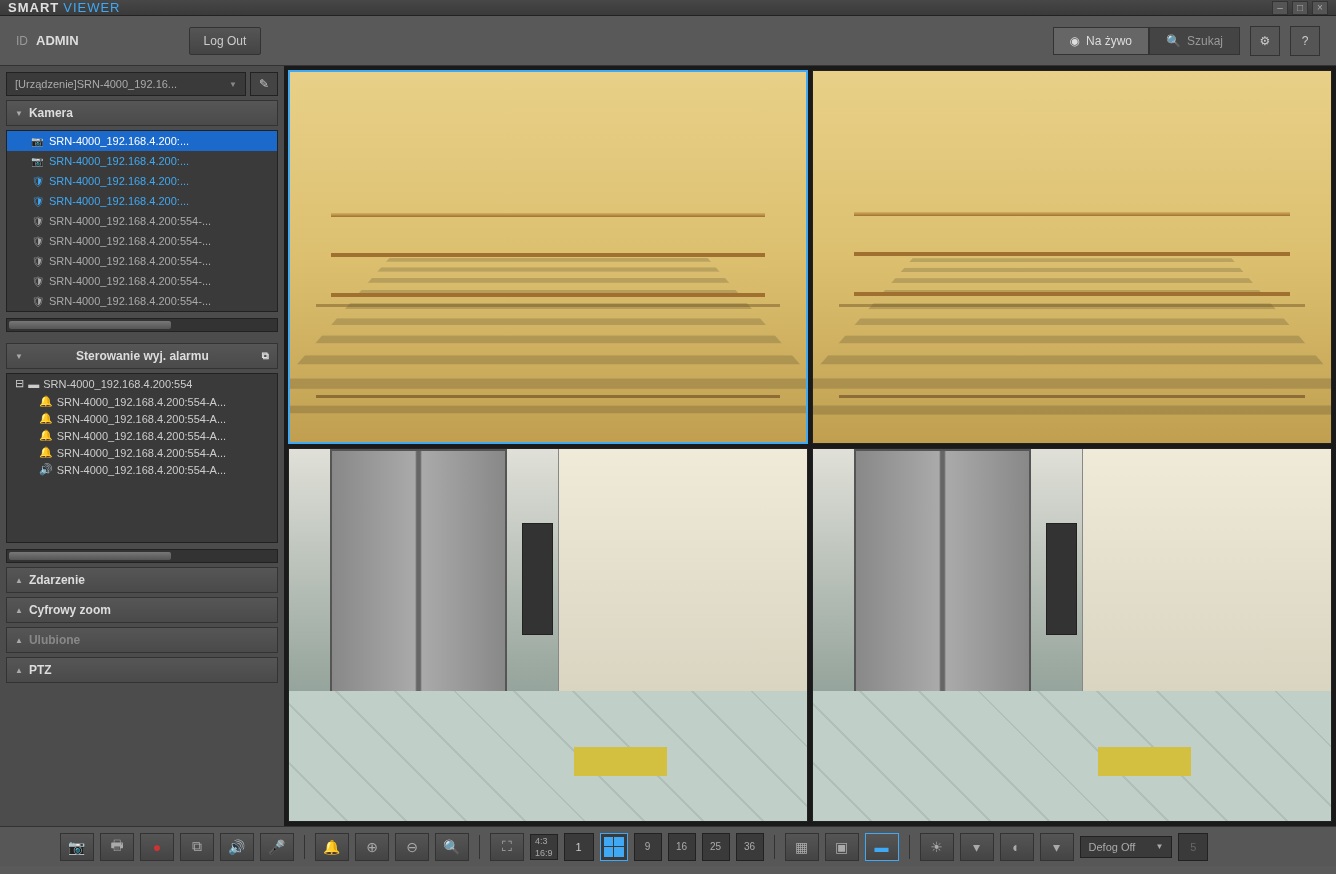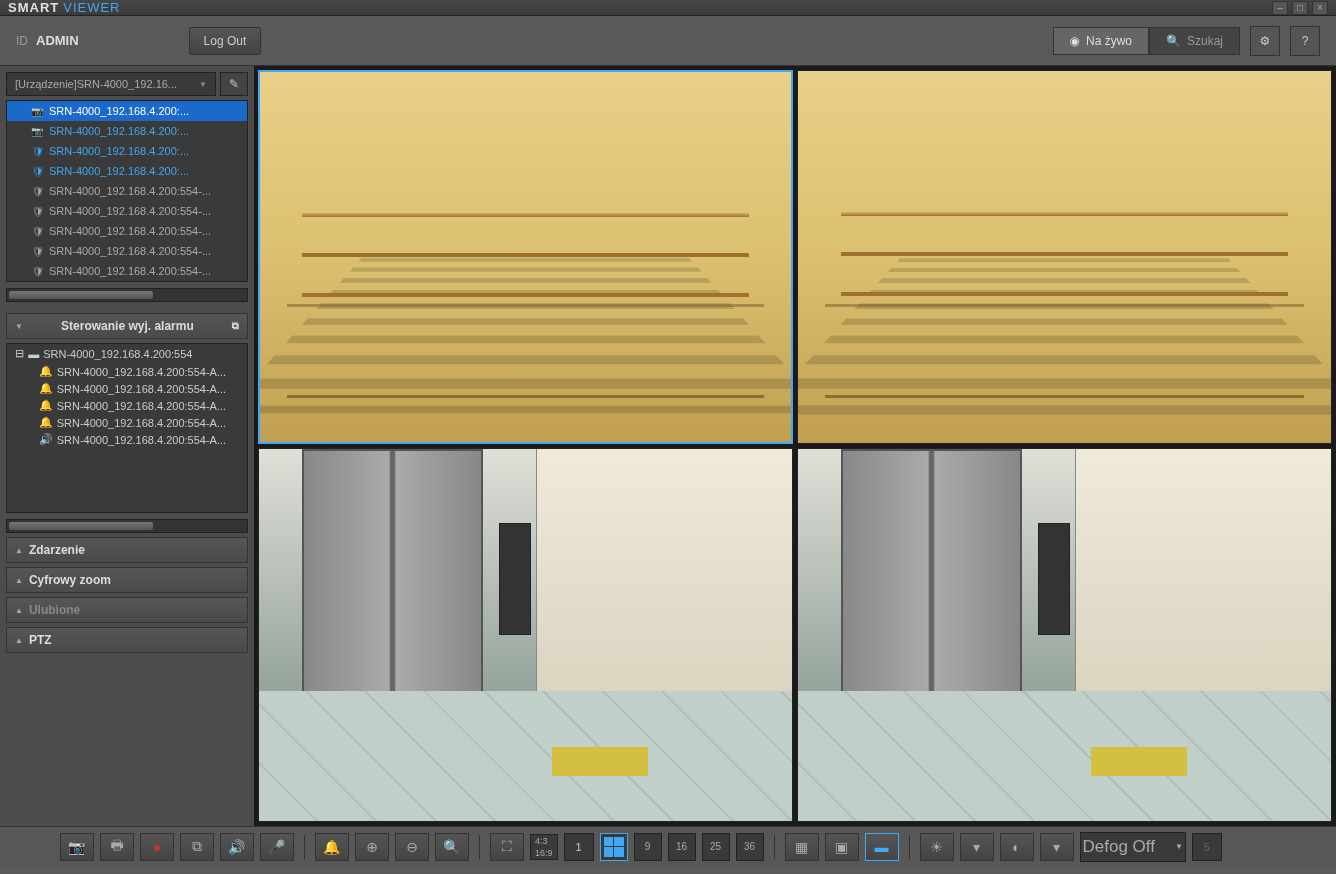--- a/index.html
+++ b/index.html
@@ -11,21 +11,21 @@
 .titlebar .winbtn { width: 16px; height: 14px; background: #555; margin-left: 4px; border: 1px solid #333; font-size: 10px; text-align: center; line-height: 12px; color: #aaa; }
 .topbar { height: 50px; background: #595959; display: flex; align-items: center; padding: 0 16px; border-bottom: 1px solid #333; }
 .topbar .idlabel { color: #999; font-size: 12px; margin-right: 8px; }
 .topbar .username { color: #ddd; font-weight: bold; font-size: 13px; }
 .topbar .logout { margin-left: 110px; padding: 6px 14px; background: linear-gradient(#555,#444); border: 1px solid #333; color: #ccc; font-size: 12px; border-radius: 2px; }
 .topbar .spacer { flex: 1; }
 .topbar .modebtn { padding: 6px 16px; background: #444; border: 1px solid #333; color: #999; font-size: 12px; display: flex; align-items: center; gap: 6px; }
 .topbar .modebtn.active { background: #666; color: #ddd; }
 .topbar .iconbtn { width: 30px; height: 30px; background: #555; border: 1px solid #333; margin-left: 10px; display: flex; align-items: center; justify-content: center; }
 .mainrow { display: flex; height: 760px; }
-.sidebar { width: 254px; background: #4c4c4c; display: flex; flex-direction: column; padding: 6px; gap: 4px; }
+.sidebar { width: 284px; background: #4c4c4c; display: flex; flex-direction: column; padding: 6px; gap: 4px; }
 .deviceselect { display: flex; gap: 4px; }
 .deviceselect .sel { flex: 1; background: #3a3a3a; border: 1px solid #222; padding: 5px 8px; font-size: 11px; color: #aaa; display: flex; align-items: center; }
 .deviceselect .sel::after { content: "▼"; margin-left: auto; font-size: 8px; color: #888; }
 .deviceselect .refresh { width: 28px; background: #444; border: 1px solid #222; display: flex; align-items: center; justify-content: center; }
 .section-head { background: linear-gradient(#565656,#4a4a4a); border: 1px solid #333; padding: 5px 8px; font-size: 12px; color: #ddd; font-weight: bold; display: flex; align-items: center; gap: 6px; }
 .section-head::before { content: "▼"; font-size: 8px; color: #aaa; }
 .section-head.collapsed::before { content: "▲"; }
 .section-head.dim { color: #888; }
 .tree { background: #3a3a3a; border: 1px solid #222; max-height: 200px; overflow: hidden; }
 .tree-item { padding: 3px 8px 3px 24px; font-size: 11px; color: #aaa; white-space: nowrap; overflow: hidden; text-overflow: ellipsis; display: flex; align-items: center; gap: 4px; }
@@ -56,21 +56,21 @@
 .bsep { width: 1px; height: 24px; background: #333; margin: 0 4px; }
 .ratiobtn { display: flex; flex-direction: column; background: #3a3a3a; border: 1px solid #222; font-size: 9px; color: #aaa; }
 .ratiobtn div { padding: 1px 4px; }
 .pagenum { width: 30px; height: 28px; background: #3a3a3a; border: 1px solid #222; text-align: center; line-height: 26px; font-size: 11px; color: #ccc; }
 .layoutbtn { width: 28px; height: 28px; background: #3a3a3a; border: 1px solid #222; display: grid; padding: 3px; gap: 1px; }
 .layoutbtn.g4 { grid-template: 1fr 1fr / 1fr 1fr; }
 .layoutbtn div { background: #666; }
 .layoutbtn.active { border-color: #3fa9f5; }
 .layoutbtn.active div { background: #3fa9f5; }
 .layoutnum { width: 28px; height: 28px; background: #3a3a3a; border: 1px solid #222; text-align: center; line-height: 26px; font-size: 10px; color: #aaa; }
-.defog { background: #3a3a3a; border: 1px solid #222; padding: 4px 2px; font-size: 17px; color: #aaa; display: flex; align-items: center; gap: 20px; }
+.defog { background: #3a3a3a; border: 1px solid #222; padding: 4px 8px; font-size: 11px; color: #aaa; display: flex; align-items: center; gap: 20px; }
 .defog::after { content: "▼"; font-size: 8px; }
 </style>
 </head>
 <body>
 
 <div class="titlebar">
   <span class="title1">SMART</span>
   <span class="title2">VIEWER</span>
   <div class="spacer"></div>
   <div class="winbtn">–</div>
@@ -101,20 +101,21 @@
 
 <div class="mainrow">
   <div class="sidebar">
     <div class="deviceselect">
       <div class="sel">[Urządzenie]SRN-4000_192.16...</div>
       <div class="refresh">
           <span>✎</span>
         </div>
     </div>
 
+    <div class="section-head">Kamera</div>
     <div class="tree">
       <div class="tree-item selected">
           <span class="ticon">📷</span>
           <span>SRN-4000_192.168.4.200:...</span>
         </div>
       <div class="tree-item active">
           <span class="ticon">📷</span>
           <span>SRN-4000_192.168.4.200:...</span>
         </div>
       <div class="tree-item active">

